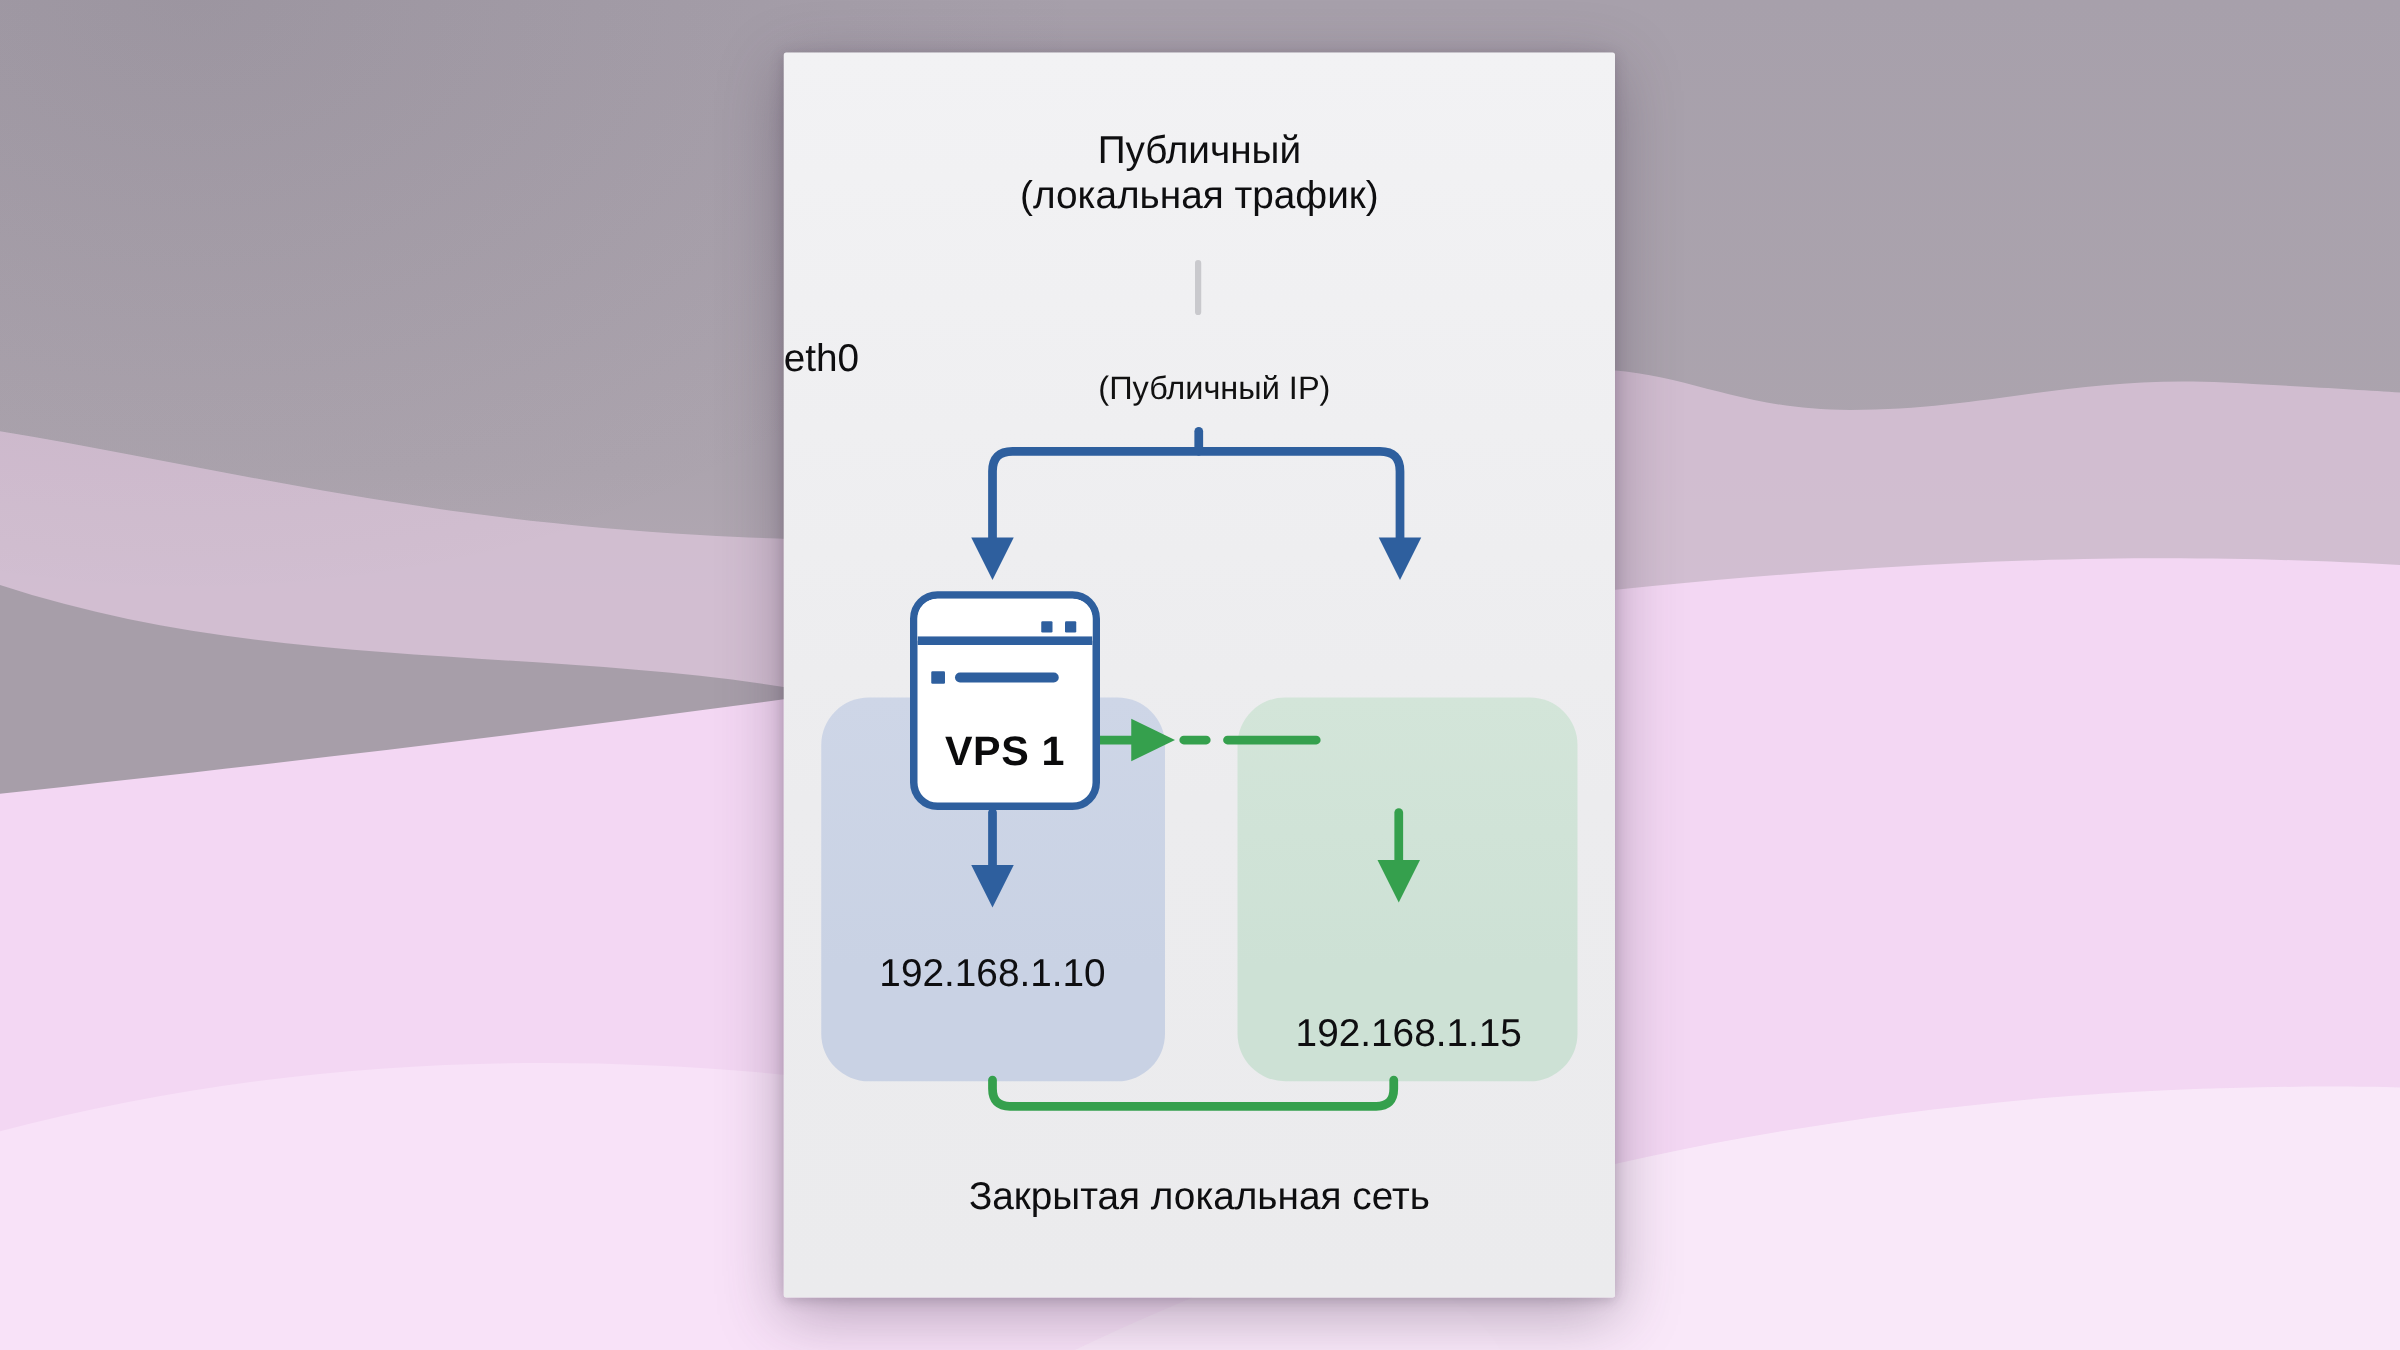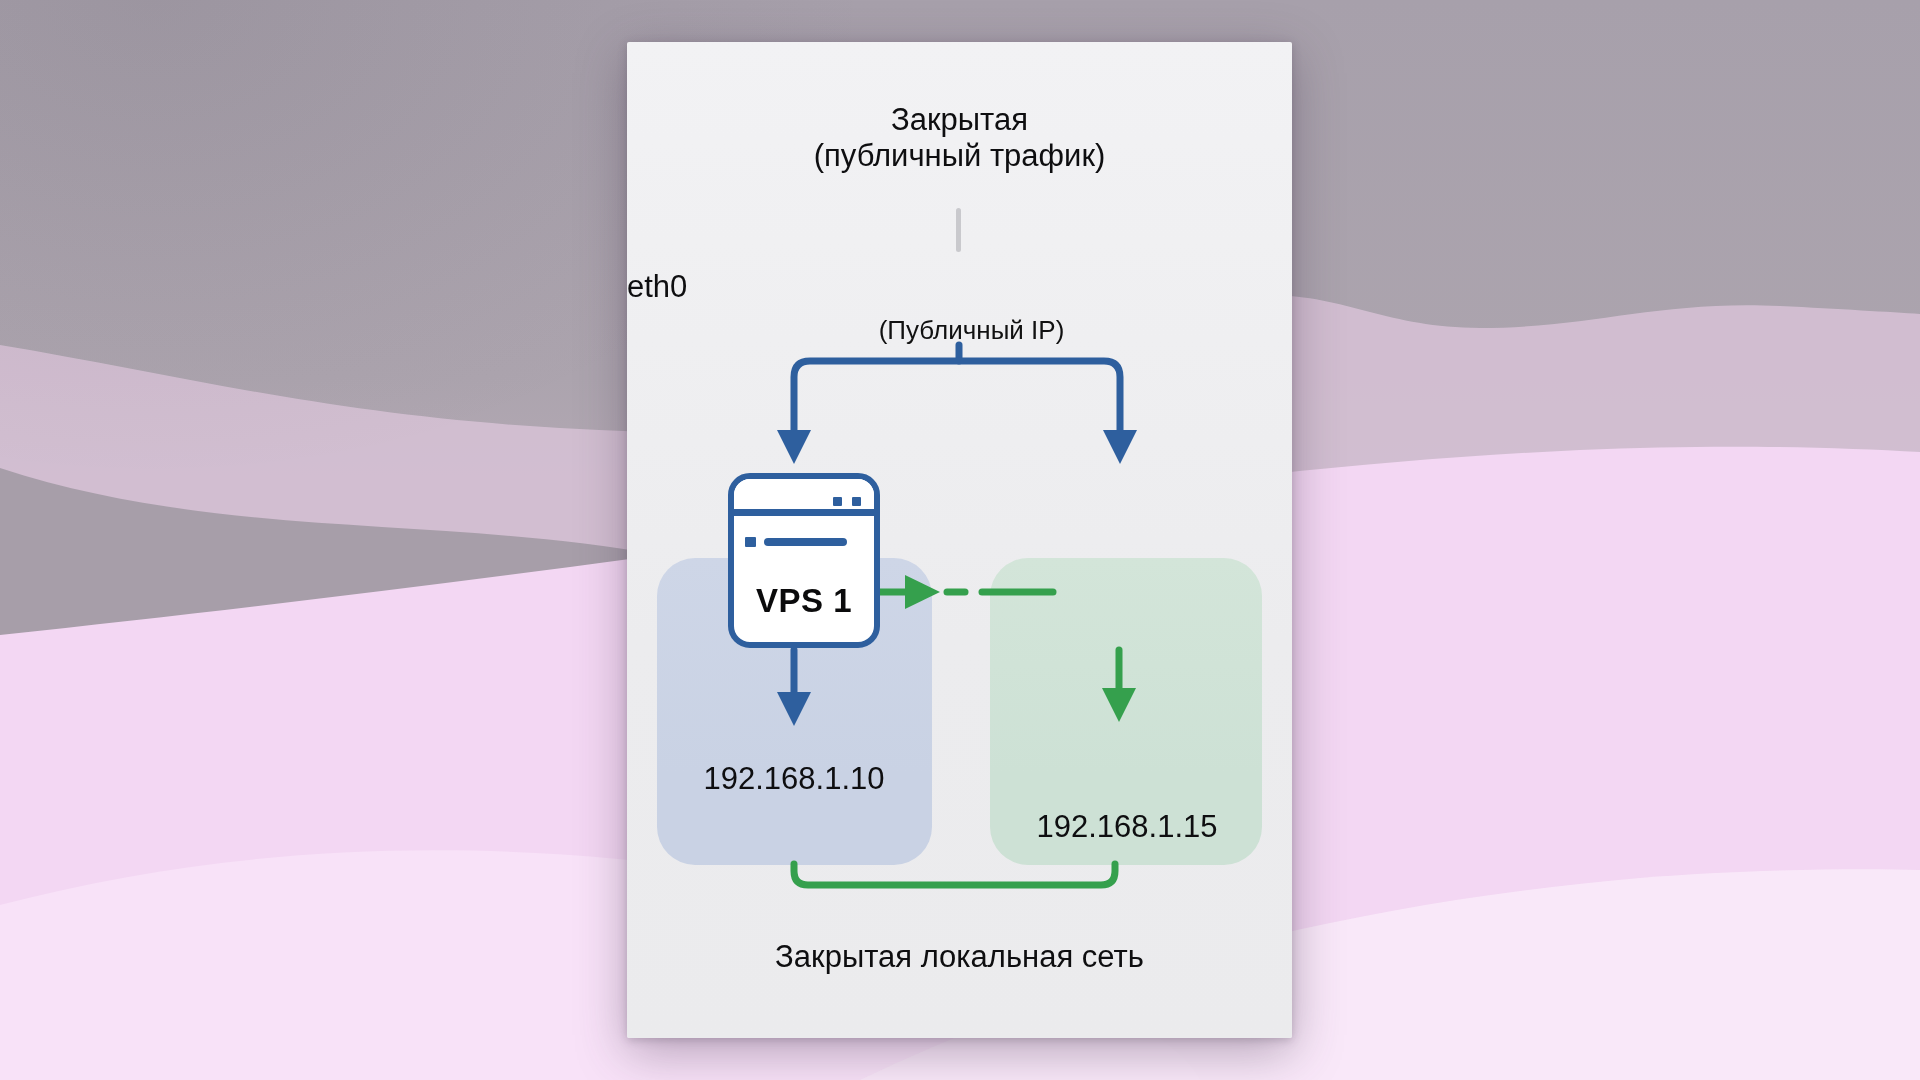--- a/index.html
+++ b/index.html
@@ -20,21 +20,21 @@
     box-shadow:0 14px 50px rgba(70,55,80,.38), 0 2px 10px rgba(70,55,80,.25);
   }
   .card *{box-sizing:border-box;}
 
   .title{position:absolute;left:0;right:0;top:60px;text-align:center;
     font-size:31px;line-height:36px;color:#0e0e10;font-weight:400;}
   .vline{position:absolute;left:329px;top:166px;width:5px;height:44px;
     background:#c9c9cd;border-radius:3px;}
   .eth0{position:absolute;left:0;right:0;top:227px;
     font-size:31px;line-height:36px;color:#0e0e10;}
-  .eth0sub{position:absolute;left:0;right:0;top:273px;text-align:center;
+  .eth0sub{position:absolute;left:0;right:0;top:253px;text-align:center;
     font-size:26px;line-height:30px;color:#111;padding-left:24px;}
 
   .subnet{position:absolute;top:516px;width:275px;height:307px;border-radius:38px;}
   .subnet.blue{left:30px;background:linear-gradient(180deg,#ced6e7 0%,var(--subnet1-fill,#c9d2e4) 70%);}
   .subnet.green{left:363px;width:272px;background:linear-gradient(180deg,#d3e5d9 0%,var(--subnet2-fill,#cde1d5) 70%);}
 
   .diagram-svg{position:absolute;left:0;top:0;width:665px;height:996px;}
   .st-blue{stroke:var(--arrow-blue,#2e5f9e);stroke-width:7;fill:none;stroke-linecap:round;}
   .f-blue{fill:var(--arrow-blue,#2e5f9e);stroke:none;}
   .st-green{stroke:var(--green,#35a04d);stroke-width:7;fill:none;stroke-linecap:round;}
@@ -69,22 +69,22 @@
   <path fill="#a49ca6" opacity="0.95" d="M0,468 C220,540 440,515 660,555 C830,585 950,545 1070,538 C1190,532 1250,598 1390,602 C1520,606 1610,532 1730,540 C1810,545 1880,558 1920,566 L1920,1080 L0,1080 Z"></path>
   <path fill="#f3d7f3" d="M0,635 C280,605 520,575 820,533 C1120,490 1330,462 1580,450 C1720,444 1830,447 1920,452 L1920,1080 L0,1080 Z"></path>
   <path fill="#f8e2f8" d="M0,905 C230,845 470,835 730,872 C880,893 990,948 1120,1015 C1160,1035 1190,1060 1200,1080 L0,1080 Z"></path>
   <path fill="#faeafa" opacity="0.9" d="M860,1080 C1080,975 1330,905 1640,878 C1740,870 1850,868 1920,870 L1920,1080 Z"></path>
 </svg>
 <div class="bg-vignette"></div>
 
 <div class="card">
 
   <div class="title">
-    <div>Закрытая</div>
-    <div>(публичный трафик)</div>
+    <div>Публичный</div>
+    <div>(локальная трафик)</div>
   </div>
 
   <div class="vline"></div>
 
   <div class="eth0">eth0</div>
   <div class="eth0sub">(Публичный IP)</div>
 
   <div class="subnet blue"></div>
   <div class="subnet green"></div>
 

